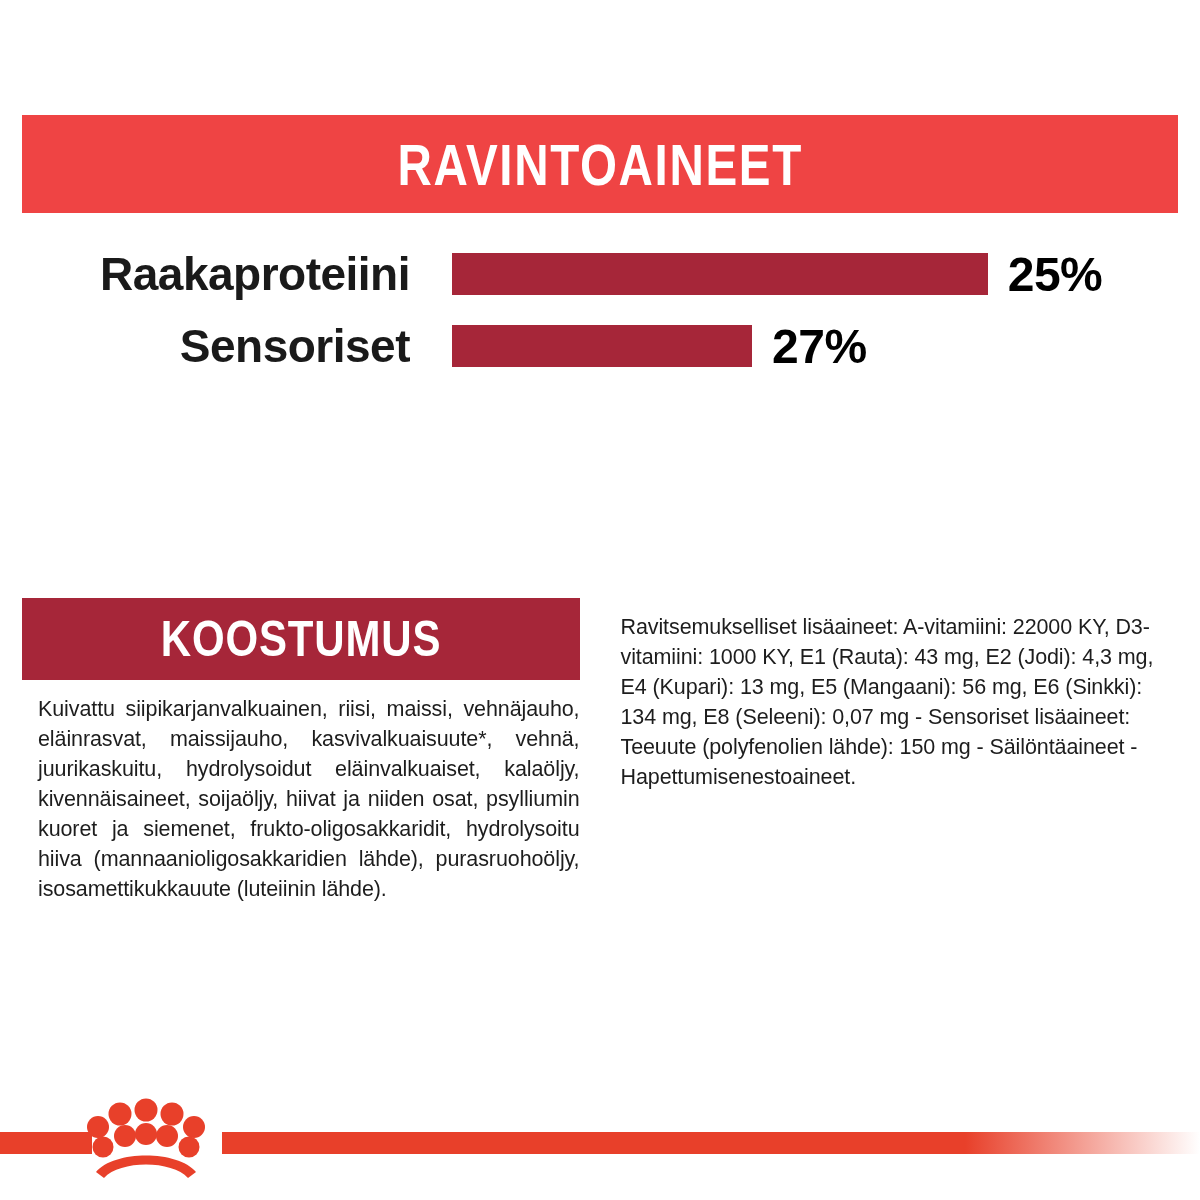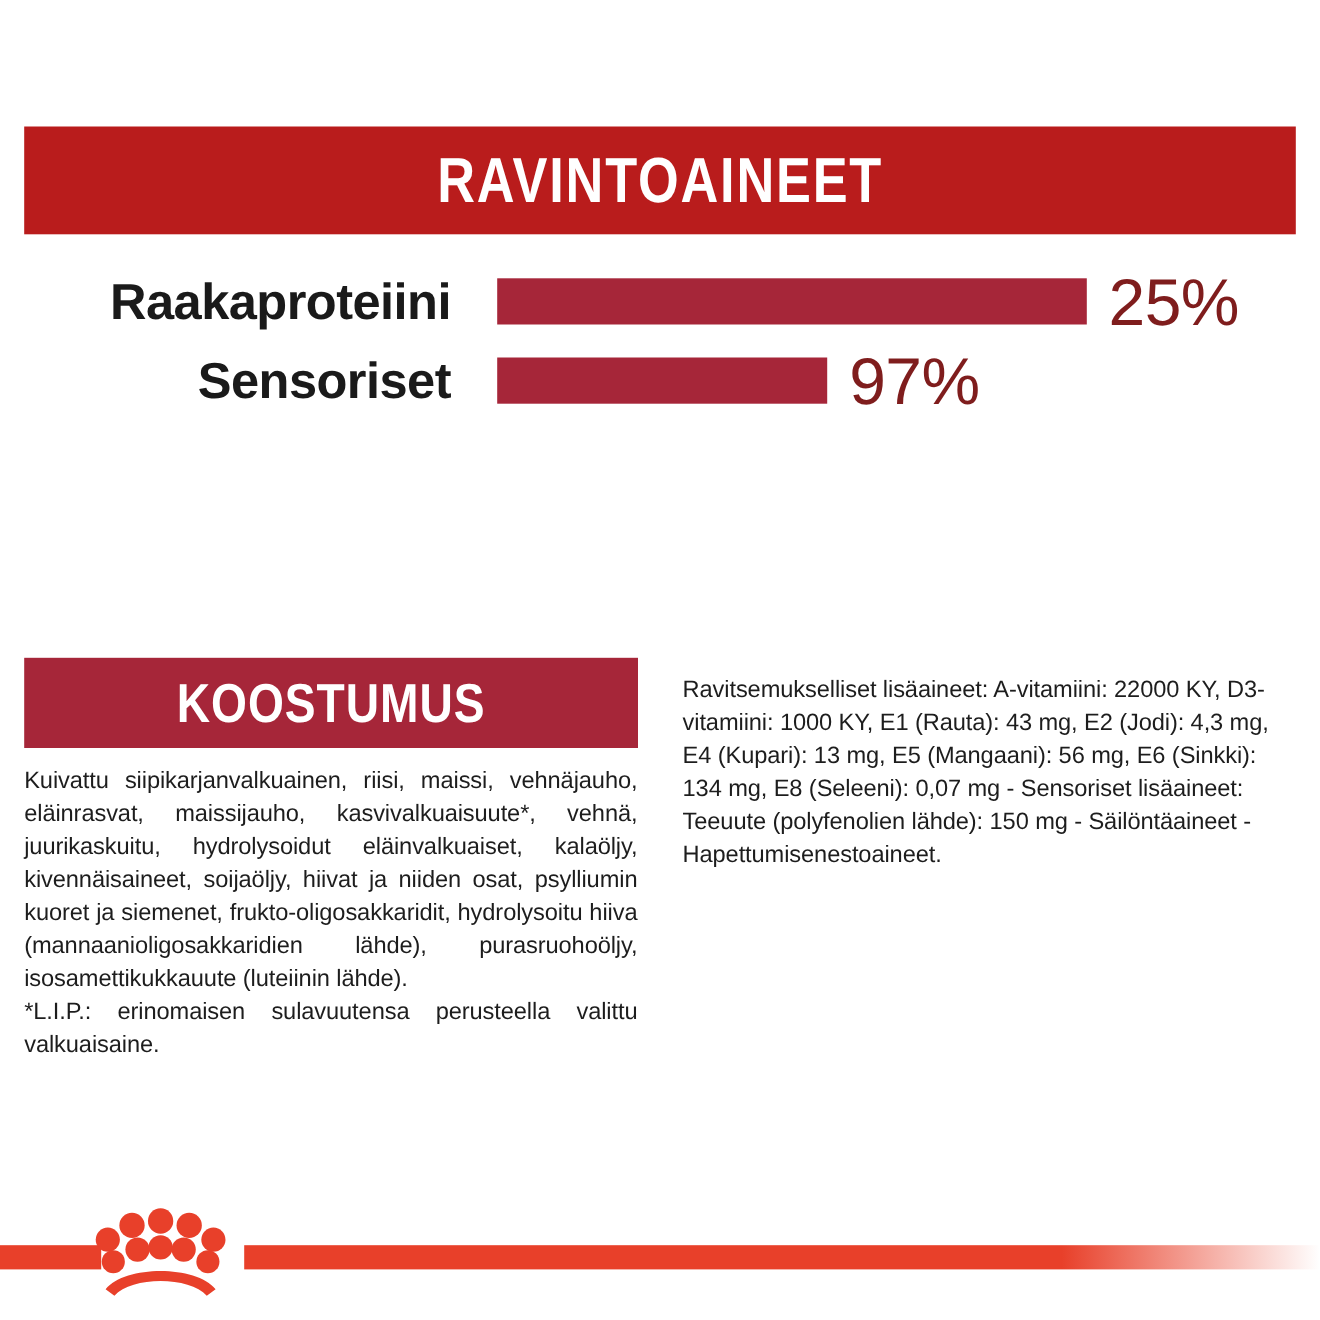--- a/index.html
+++ b/index.html
@@ -15,21 +15,21 @@
     position: relative;
   }
 
   
   .banner {
     position: absolute;
     left: 22px;
     top: 115px;
     width: 1156px;
     height: 98px;
-    background: #b91c1c;
+    background: #ef4444;
     display: flex;
     align-items: center;
     justify-content: center;
   }
   .banner-title {
     color: #ffffff;
     font-family: "Liberation Sans Narrow", "Liberation Sans", sans-serif;
     font-size: 58px;
     font-weight: bold;
     letter-spacing: 2px;
@@ -69,23 +69,23 @@
     right: 0;
     display: flex;
     align-items: center;
     height: 100%;
   }
   .chart-bar {
     background: #A62639;
     height: 42px;
   }
   .chart-value {
-    font-size: 60px;
-    font-weight: normal;
-    color: #7f1d1d;
+    font-size: 48px;
+    font-weight: bold;
+    color: #000000;
     margin-left: 20px;
     white-space: nowrap;
     letter-spacing: -0.5px;
   }
 
   
   .panels {
     position: absolute;
     left: 22px;
     top: 598px;
@@ -129,21 +129,21 @@
     margin-left: -26px;
     margin-top: 10px;
   }
   .panel-body {
     font-size: 21.5px;
     line-height: 30px;
     color: #1d1d1d;
     padding-top: 14px;
     letter-spacing: -0.1px;
   }
-  .panel-body.justify { text-align: justify; }
+  .panel-body.justify { text-align: justify; margin-left: 16px; }
   .panel-body p { margin: 0; }
 
   
   .footer {
     position: absolute;
     left: 0;
     top: 1124px;
     width: 1200px;
     height: 76px;
   }
@@ -185,36 +185,35 @@
     <div class="chart-bar-wrap">
       <div class="chart-bar" id="bar0" style="width: 535.714px; background: rgb(166, 38, 57);"></div>
       <div class="chart-value">25%</div>
     </div>
   </div>
 
   <div class="chart-row">
     <div class="chart-label">Sensoriset</div>
     <div class="chart-bar-wrap">
       <div class="chart-bar" id="bar1" style="width: 300px; background: rgb(166, 38, 57);"></div>
-      <div class="chart-value">97%</div>
+      <div class="chart-value">27%</div>
     </div>
   </div>
 
 
 </div>
 
 <div class="panels">
 
   <div class="panel">
     <div class="panel-head left">
       <div class="panel-title">KOOSTUMUS</div>
     </div>
     <div class="panel-body justify">
       <p>Kuivattu siipikarjanvalkuainen, riisi, maissi, vehnäjauho, eläinrasvat, maissijauho, kasvivalkuaisuute*, vehnä, juurikaskuitu, hydrolysoidut eläinvalkuaiset, kalaöljy, kivennäisaineet, soijaöljy, hiivat ja niiden osat, psylliumin kuoret ja siemenet, frukto-oligosakkaridit, hydrolysoitu hiiva (mannaanioligosakkaridien lähde), purasruohoöljy, isosamettikukkauute (luteiinin lähde).</p>
-      <p>*L.I.P.: erinomaisen sulavuutensa perusteella valittu valkuaisaine.</p>
     </div>
   </div>
 
   <div class="panel">
     <div class="panel-body">
       <p>Ravitsemukselliset lisäaineet: A-vitamiini: 22000 KY, D3-vitamiini: 1000 KY, E1 (Rauta): 43 mg, E2 (Jodi): 4,3 mg, E4 (Kupari): 13 mg, E5 (Mangaani): 56 mg, E6 (Sinkki): 134 mg, E8 (Seleeni): 0,07 mg - Sensoriset lisäaineet: Teeuute (polyfenolien lähde): 150 mg - Säilöntäaineet - Hapettumisenestoaineet.</p>
     </div>
   </div>
 
 </div>

